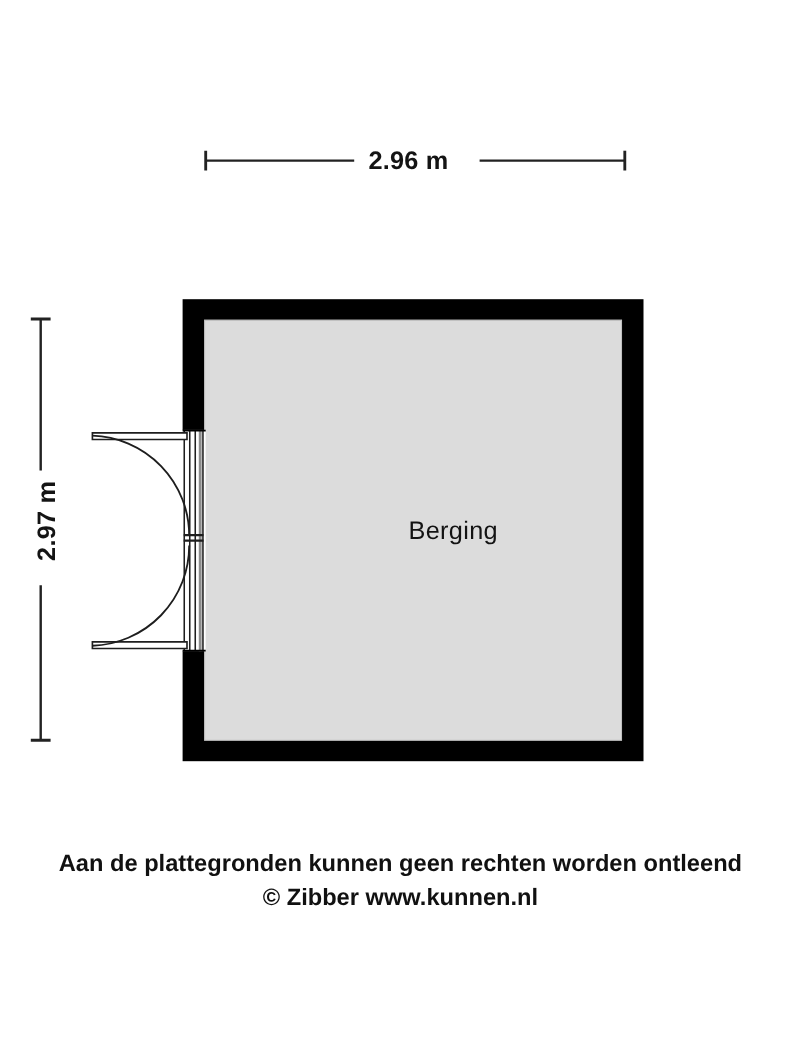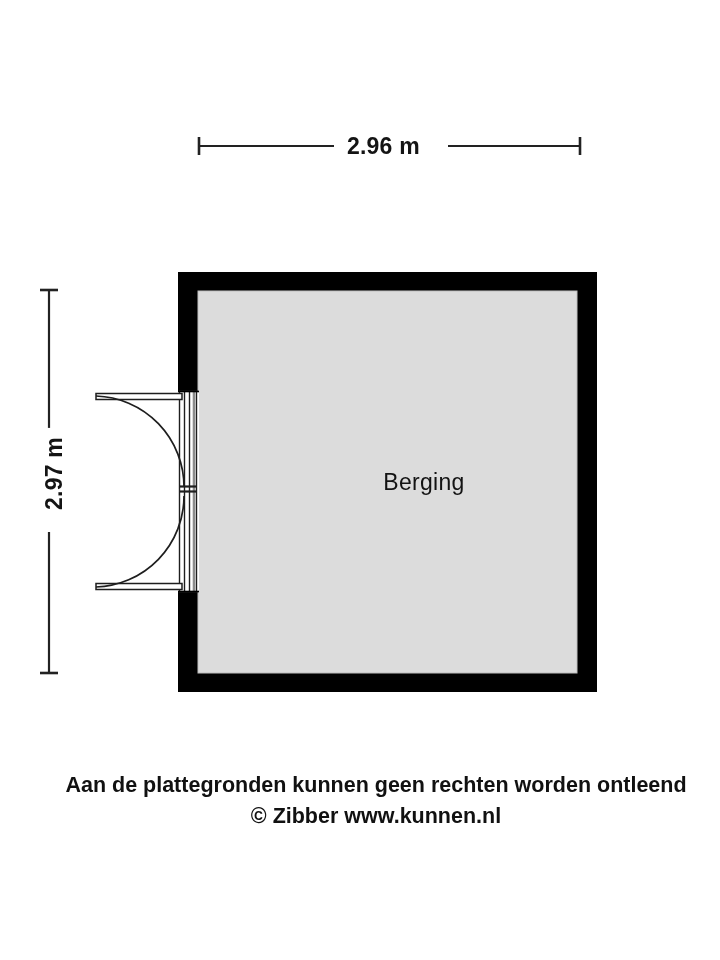--- a/index.html
+++ b/index.html
@@ -11,21 +11,21 @@
     width: 720px;
     height: 960px;
     position: relative;
     overflow: hidden;
     font-family: "Liberation Sans", sans-serif;
     color: #1a1a1a;
   }
 
   #plan-stage {
     position: absolute;
-    left: 16px;
+    left: 4px;
     top: 0;
     width: 612px;
     height: 960px;
   }
 
   #plan-svg {
     position: absolute;
     left: 0;
     top: 0;
     width: 720px;

